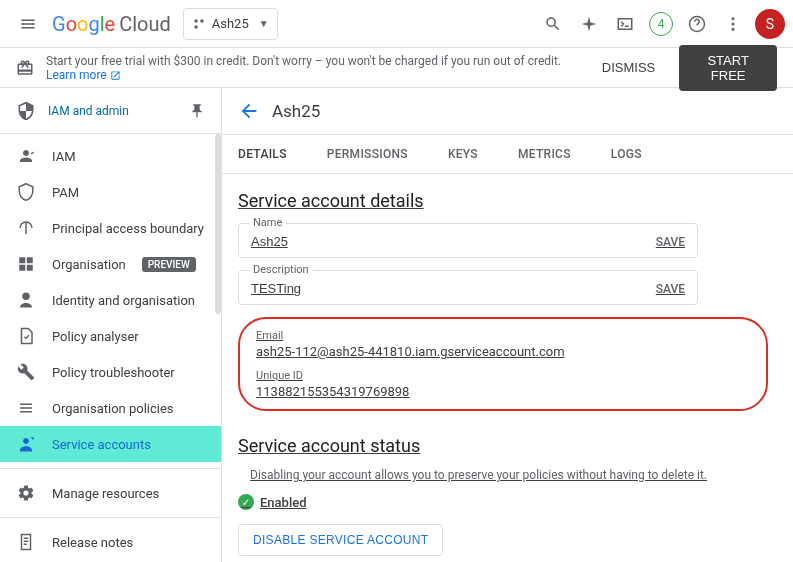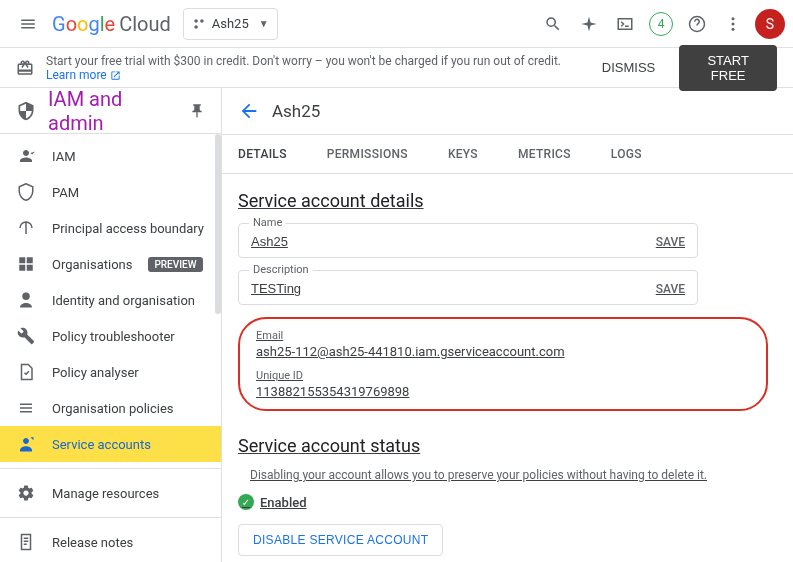--- a/index.html
+++ b/index.html
@@ -26,25 +26,25 @@
 .trial-text .link { color: #1a73e8; text-decoration: none; }
 .trial-spacer { flex: 1; }
 .dismiss-btn { color: #3c4043; font-weight: 500; font-size: 13px; background: none; border: none; cursor: pointer; padding: 8px 12px; }
 .start-free-btn { background: #404040; color: #fff; border: none; border-radius: 4px; padding: 8px 14px; font-size: 13px; font-weight: 500; cursor: pointer; }
 
 
 .main { display: flex; height: calc(100% - 88px); }
 .sidebar { width: 222px; border-right: 1px solid #e0e0e0; display: flex; flex-direction: column; position: relative; }
 .sidebar-scroll { position: absolute; right: 0; top: 46px; width: 6px; height: 180px; background: #dadce0; border-radius: 3px; }
 .sidebar-header { height: 46px; display: flex; align-items: center; padding: 0 16px; border-bottom: 1px solid #e0e0e0; gap: 12px; }
-.sidebar-header .title { font-size: 20px; color: #a21caf; flex: 1; }
+.sidebar-header .title { font-size: 12px; color: #0369a1; flex: 1; }
 .sidebar-header .pin { color: #5f6368; cursor: pointer; }
 .sidebar-list { flex: 1; overflow-y: auto; padding-top: 4px; }
 .sidebar-item { height: 36px; display: flex; align-items: center; padding: 0 16px; gap: 16px; cursor: pointer; font-size: 13px; color: #3c4043; }
-.sidebar-item.active { background: #fde047; color: #1967d2; }
+.sidebar-item.active { background: #5eead4; color: #1967d2; }
 .sidebar-item.active .nav-icon { color: #1967d2; }
 .sidebar-item .nav-icon { width: 20px; color: #5f6368; display: flex; align-items: center; justify-content: center; }
 .preview-badge { background: #5f6368; color: #fff; font-size: 10px; padding: 2px 6px; border-radius: 3px; font-weight: 500; }
 .sidebar-divider { height: 1px; background: #e0e0e0; margin: 6px 0; }
 
 
 .content { flex: 1; display: flex; flex-direction: column; overflow: hidden; }
 .content-header { height: 46px; display: flex; align-items: center; padding: 0 16px; gap: 12px; }
 .back-btn { color: #1a73e8; cursor: pointer; }
 .content-title { font-size: 17px; color: #3c4043; }
@@ -182,46 +182,46 @@
             </svg>
           </span>
           <span>Principal access boundary</span>
         </div>
       <div class="sidebar-item">
           <span class="nav-icon">
             <svg width="18" height="18" viewBox="0 0 24 24">
               <path fill="currentColor" d="M3 3h8v8H3zM13 3h8v8h-8zM3 13h8v8H3zM13 13h8v8h-8z"></path>
             </svg>
           </span>
-          <span>Organisations</span>
+          <span>Organisation</span>
           <span class="preview-badge">PREVIEW</span>
         </div>
       <div class="sidebar-item">
           <span class="nav-icon">
             <svg width="18" height="18" viewBox="0 0 24 24">
               <path fill="currentColor" d="M12 2a5 5 0 100 10 5 5 0 000-10zM4 22c0-4 4-6 8-6s8 2 8 6H4z"></path>
             </svg>
           </span>
           <span>Identity and organisation</span>
         </div>
       <div class="sidebar-item">
           <span class="nav-icon">
             <svg width="18" height="18" viewBox="0 0 24 24">
+              <path fill="none" stroke="currentColor" stroke-width="2" d="M6 2h9l5 5v15H6z M10 13l2 2 4-4"></path>
+            </svg>
+          </span>
+          <span>Policy analyser</span>
+        </div>
+      <div class="sidebar-item">
+          <span class="nav-icon">
+            <svg width="18" height="18" viewBox="0 0 24 24">
               <path fill="currentColor" d="M22.7 19l-9.1-9.1c.9-2.3.4-5-1.5-6.9-2-2-5-2.4-7.4-1.3L9 6 6 9 1.6 4.7C.4 7.1.9 10.1 2.9 12.1c1.9 1.9 4.6 2.4 6.9 1.5l9.1 9.1c.4.4 1 .4 1.4 0l2.3-2.3c.5-.4.5-1.1.1-1.4z"></path>
             </svg>
           </span>
           <span>Policy troubleshooter</span>
-        </div>
-      <div class="sidebar-item">
-          <span class="nav-icon">
-            <svg width="18" height="18" viewBox="0 0 24 24">
-              <path fill="none" stroke="currentColor" stroke-width="2" d="M6 2h9l5 5v15H6z M10 13l2 2 4-4"></path>
-            </svg>
-          </span>
-          <span>Policy analyser</span>
         </div>
       <div class="sidebar-item">
           <span class="nav-icon">
             <svg width="18" height="18" viewBox="0 0 24 24">
               <path fill="currentColor" d="M4 6h16v2H4zm0 5h16v2H4zm0 5h16v2H4z"></path>
             </svg>
           </span>
           <span>Organisation policies</span>
         </div>
       <div class="sidebar-item active">

